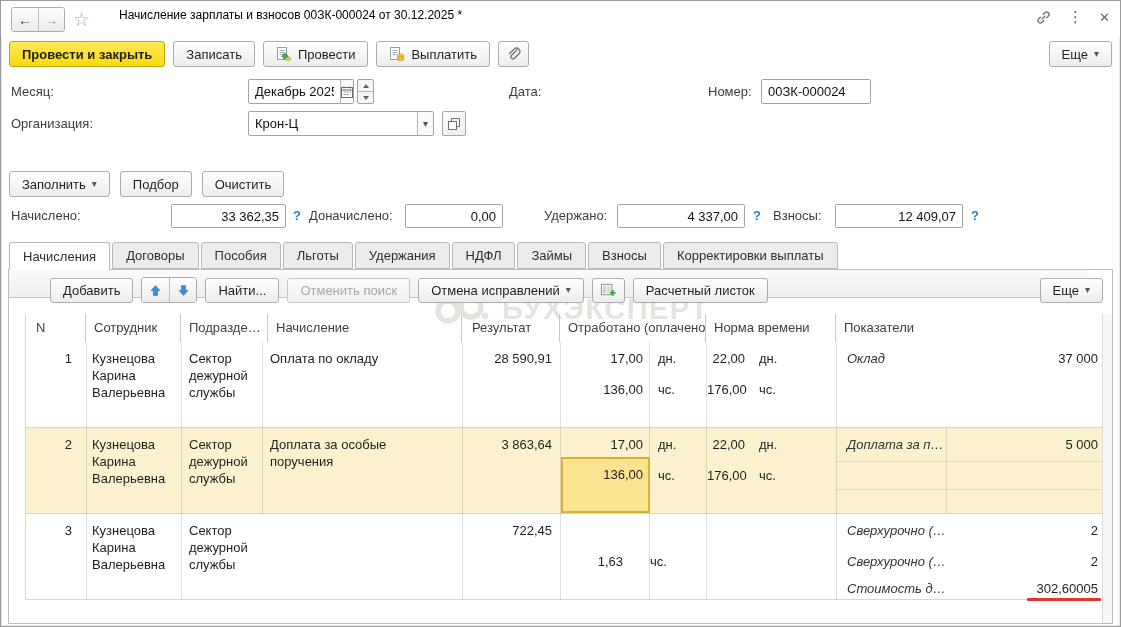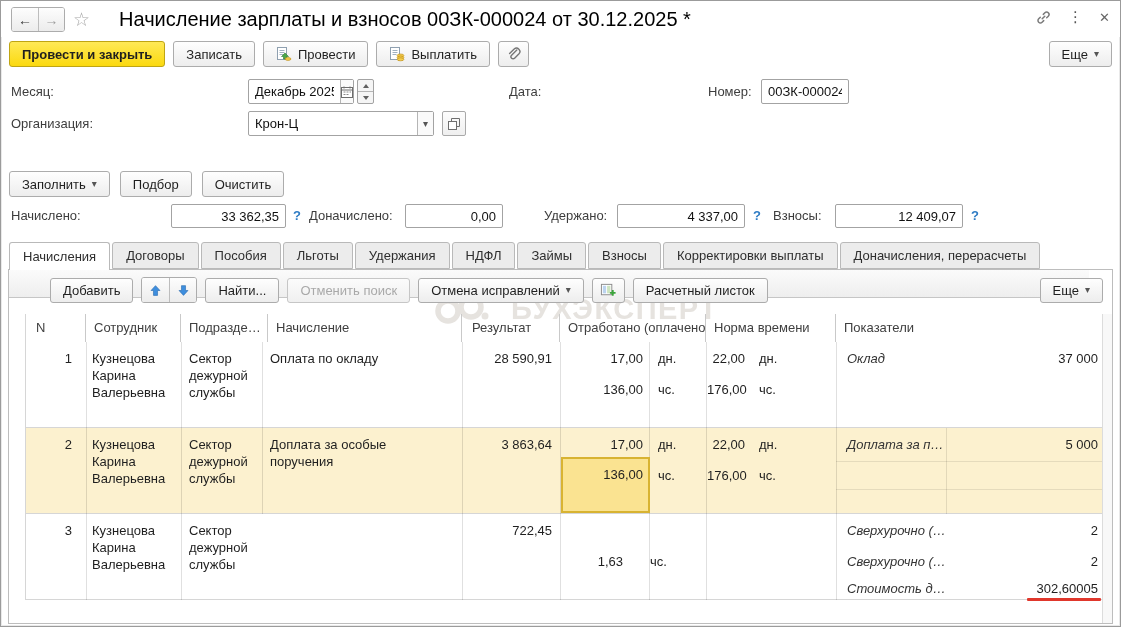--- a/index.html
+++ b/index.html
@@ -28,21 +28,21 @@
 
   
   .titlebar { position:absolute; left:0; top:0; right:0; height:36px; background:#fff; }
   .navgrp { position:absolute; left:10px; top:6px; display:flex; border:1px solid #acacac;
             border-radius:3px; overflow:hidden; }
   .navgrp .nav { width:26px; height:23px; display:flex; align-items:center; justify-content:center;
                  background:linear-gradient(#fdfdfd,#ececec); font-size:14px; }
   .navgrp .nav + .nav { border-left:1px solid #bdbdbd; }
   .nav.back { color:#3b3b3b; } .nav.fwd { color:#9d9d9d; }
   .star { position:absolute; left:72px; top:7px; font-size:19px; color:#a8a8a8; }
-  .wintitle { position:absolute; left:118px; top:7px; font-size:20px; color:#000; white-space:nowrap; }
+  .wintitle { position:absolute; left:118px; top:7px; font-size:12px; color:#000; white-space:nowrap; }
   .winicons { position:absolute; right:10px; top:7px; display:flex; gap:16px; align-items:center; color:#6d6d6d; }
   .kebab { font-size:15px; color:#555; letter-spacing:0; }
   .closex { font-size:13px; color:#666; }
 
   
   .cmdbar { position:absolute; left:8px; top:40px; right:8px; display:flex; gap:8px; align-items:center; }
   .cmdbar .spacer { flex:1; }
 
   
   .spinner { position:absolute; display:flex; flex-direction:column; width:17px; height:25px;
@@ -60,21 +60,21 @@
          border-radius:3px 3px 0 0; background:#ececec; color:#2e2e2e; white-space:nowrap; }
   .tab.active { height:28px; background:#fff; border-bottom:0; z-index:7; }
 
   
   .panel { position:absolute; left:7px; right:7px; top:268px; bottom:2px; border:1px solid #bdbdbd; background:#fff; }
   .tbl-toolbar { position:absolute; left:9px; right:9px; top:7px; display:flex; gap:8px; align-items:center; z-index:5;padding-left:32px; }
   .arrowgrp { display:flex; border:1px solid #acacac; border-radius:3px; overflow:hidden; }
   .arrowgrp .ab { width:27px; height:24px; display:flex; align-items:center; justify-content:center;
                   background:linear-gradient(#fdfdfd,#ececec); }
   .arrowgrp .ab + .ab { border-left:1px solid #bdbdbd; }
-  .watermark { position:absolute; left:424px; top:22px; display:flex; align-items:center; gap:20px;
+  .watermark { position:absolute; left:424px; top:22px; display:flex; align-items:center; gap:11px;
                z-index:2; pointer-events:none; }
   .watermark .wm-text { font-size:29px; font-weight:700; letter-spacing:1.5px; color:#e6e3df; white-space:nowrap; }
 
   .grid { position:absolute; left:16px; top:44px; width:1080px; height:286px;
           border-left:1px solid #d6d6d6; border-right:1px solid #d6d6d6; }
   .hdr-bg { position:absolute; left:0; top:0; width:1080px; height:28px; z-index:1;
             background:linear-gradient(#fbfbfb,#eeeeee); border-bottom:1px solid #c6c6c6; }
   .hdr { position:absolute; left:0; top:0; width:1080px; height:28px; z-index:3; }
   .hdr .hc { position:absolute; top:0; height:28px; line-height:27px; padding-left:8px; color:#3f3f3f;
              white-space:nowrap; overflow:hidden; border-right:1px solid #c9c9c9; }
@@ -204,21 +204,21 @@
     <div>
         <span class="tri-up"></span>
       </div>
     <div>
         <span class="tri-dn"></span>
       </div>
   </div>
 
   <div class="lbl" style="left:508px; top:78px;">Дата:</div>
   <div class="lbl" style="left:707px; top:78px;">Номер:</div>
-  <div class="iptgrp" style="left:760px; top:78px; width:88px;">
+  <div class="iptgrp" style="left:760px; top:78px; width:110px;">
     <input value="00ЗК-000024" style="">
   </div>
 
   <div class="lbl" style="left:10px; top:110px;">Организация:</div>
   <div class="iptgrp" style="left:247px; top:110px; width:186px;">
     <input value="Крон-Ц" style="">
     <div class="embed-btn" style="width:18px;">
       <span class="caret">▾</span>
     </div>
   </div>
@@ -267,21 +267,20 @@
   <div class="tabs">
     <div class="tab active">Начисления</div>
     <div class="tab">Договоры</div>
     <div class="tab">Пособия</div>
     <div class="tab">Льготы</div>
     <div class="tab">Удержания</div>
     <div class="tab">НДФЛ</div>
     <div class="tab">Займы</div>
     <div class="tab">Взносы</div>
     <div class="tab">Корректировки выплаты</div>
-    <div class="tab">Доначисления, перерасчеты</div>
   </div>
 
   <div class="panel">
 
     <div class="tbl-toolbar">
       <div class="btn" style="height:25px;">
           <span>Добавить</span>
         </div>
       <div class="arrowgrp">
         <div class="ab">

